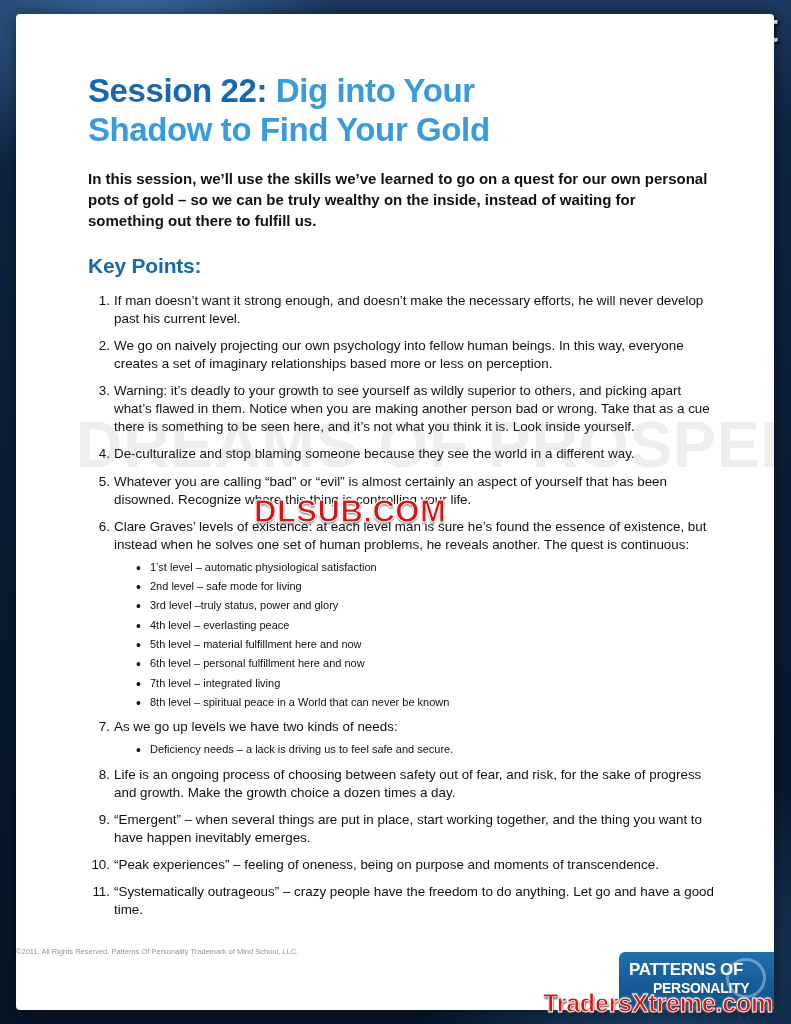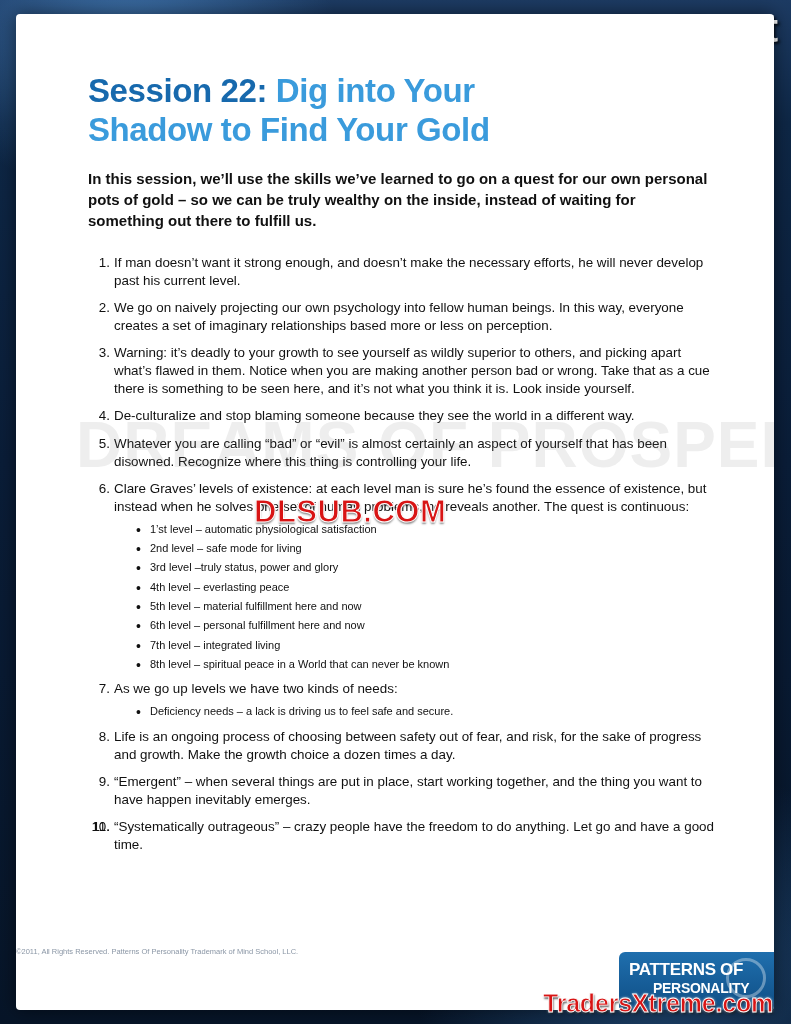--- a/index.html
+++ b/index.html
@@ -240,20 +240,21 @@
     <div class="sheet-inner">
 
       <h1 class="title">
         <span class="part-a">Session 22:</span>
         <span class="part-b">Dig into Your</span><br>
         <span class="part-b">Shadow to Find Your Gold</span>
       </h1>
 
       <p class="intro">In this session, we’ll use the skills we’ve learned to go on a quest for our own personal pots of gold – so we can be truly wealthy on the inside, instead of waiting for something out there to fulfill us.</p>
 
+      <h2 class="keypoints">Key Points:</h2>
 
       <ol class="points">
         <li>
           <span class="num">1.</span>
           <span>If man doesn’t want it strong enough, and doesn’t make the necessary efforts, he will never develop past his current level.</span>
         </li>
         <li>
           <span class="num">2.</span>
           <span>We go on naively projecting our own psychology into fellow human beings. In this way, everyone creates a set of imaginary relationships based more or less on perception.</span>
         </li>
@@ -293,20 +294,21 @@
         <li>
           <span class="num">8.</span>
           <span>Life is an ongoing process of choosing between safety out of fear, and risk, for the sake of progress and growth. Make the growth choice a dozen times a day.</span>
         </li>
         <li>
           <span class="num">9.</span>
           <span>“Emergent” – when several things are put in place, start working together, and the thing you want to have happen inevitably emerges.</span>
         </li>
         <li>
           <span class="num">10.</span>
+          <span>“Peak experiences” – feeling of oneness, being on purpose and moments of transcendence.</span>
         </li>
         <li>
           <span class="num">11.</span>
           <span>“Systematically outrageous” – crazy people have the freedom to do anything. Let go and have a good time.</span>
         </li>
       </ol>
     </div>
 
     <div class="wm-dreams">DREAMS OF PROSPERITY</div>
 

